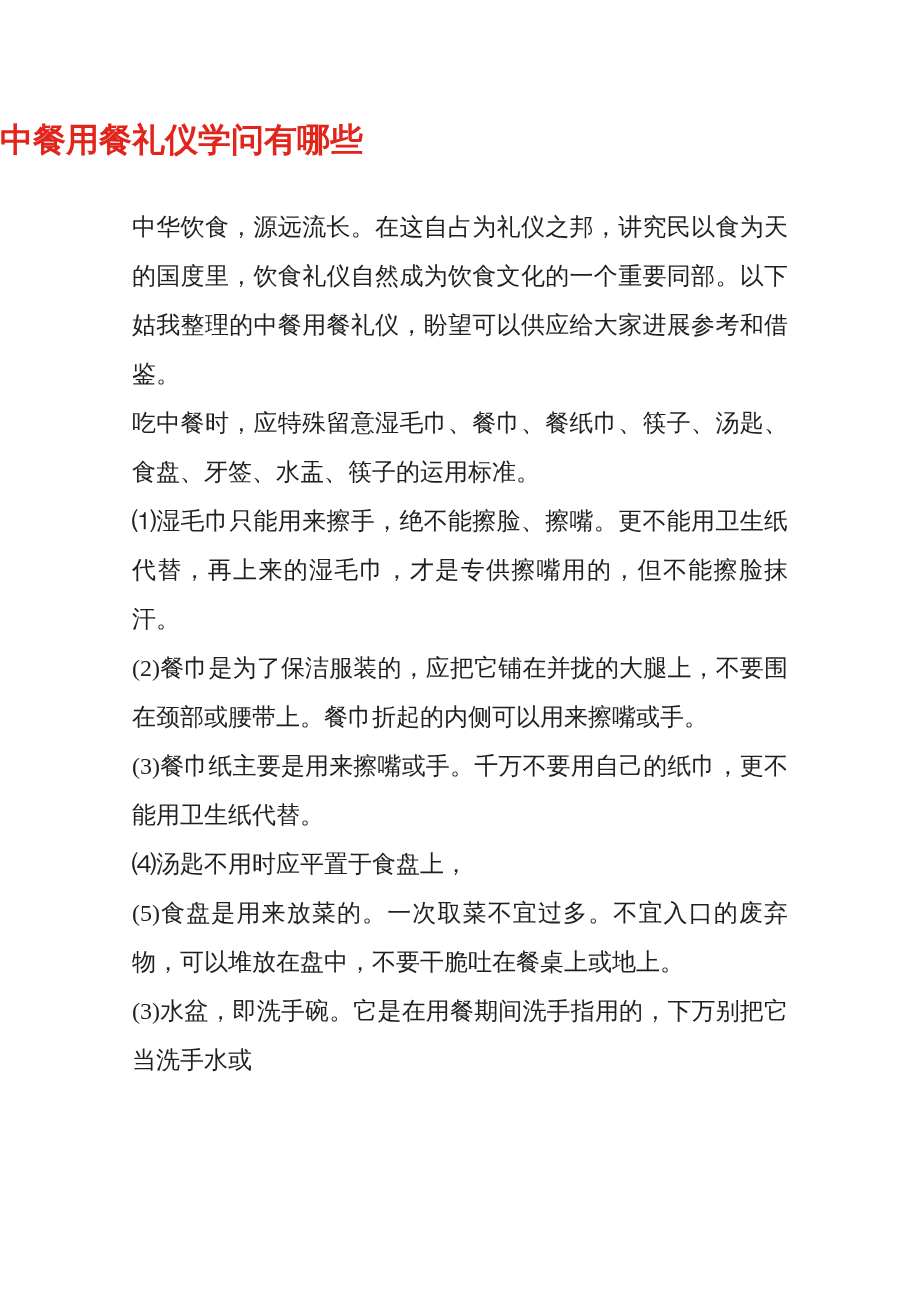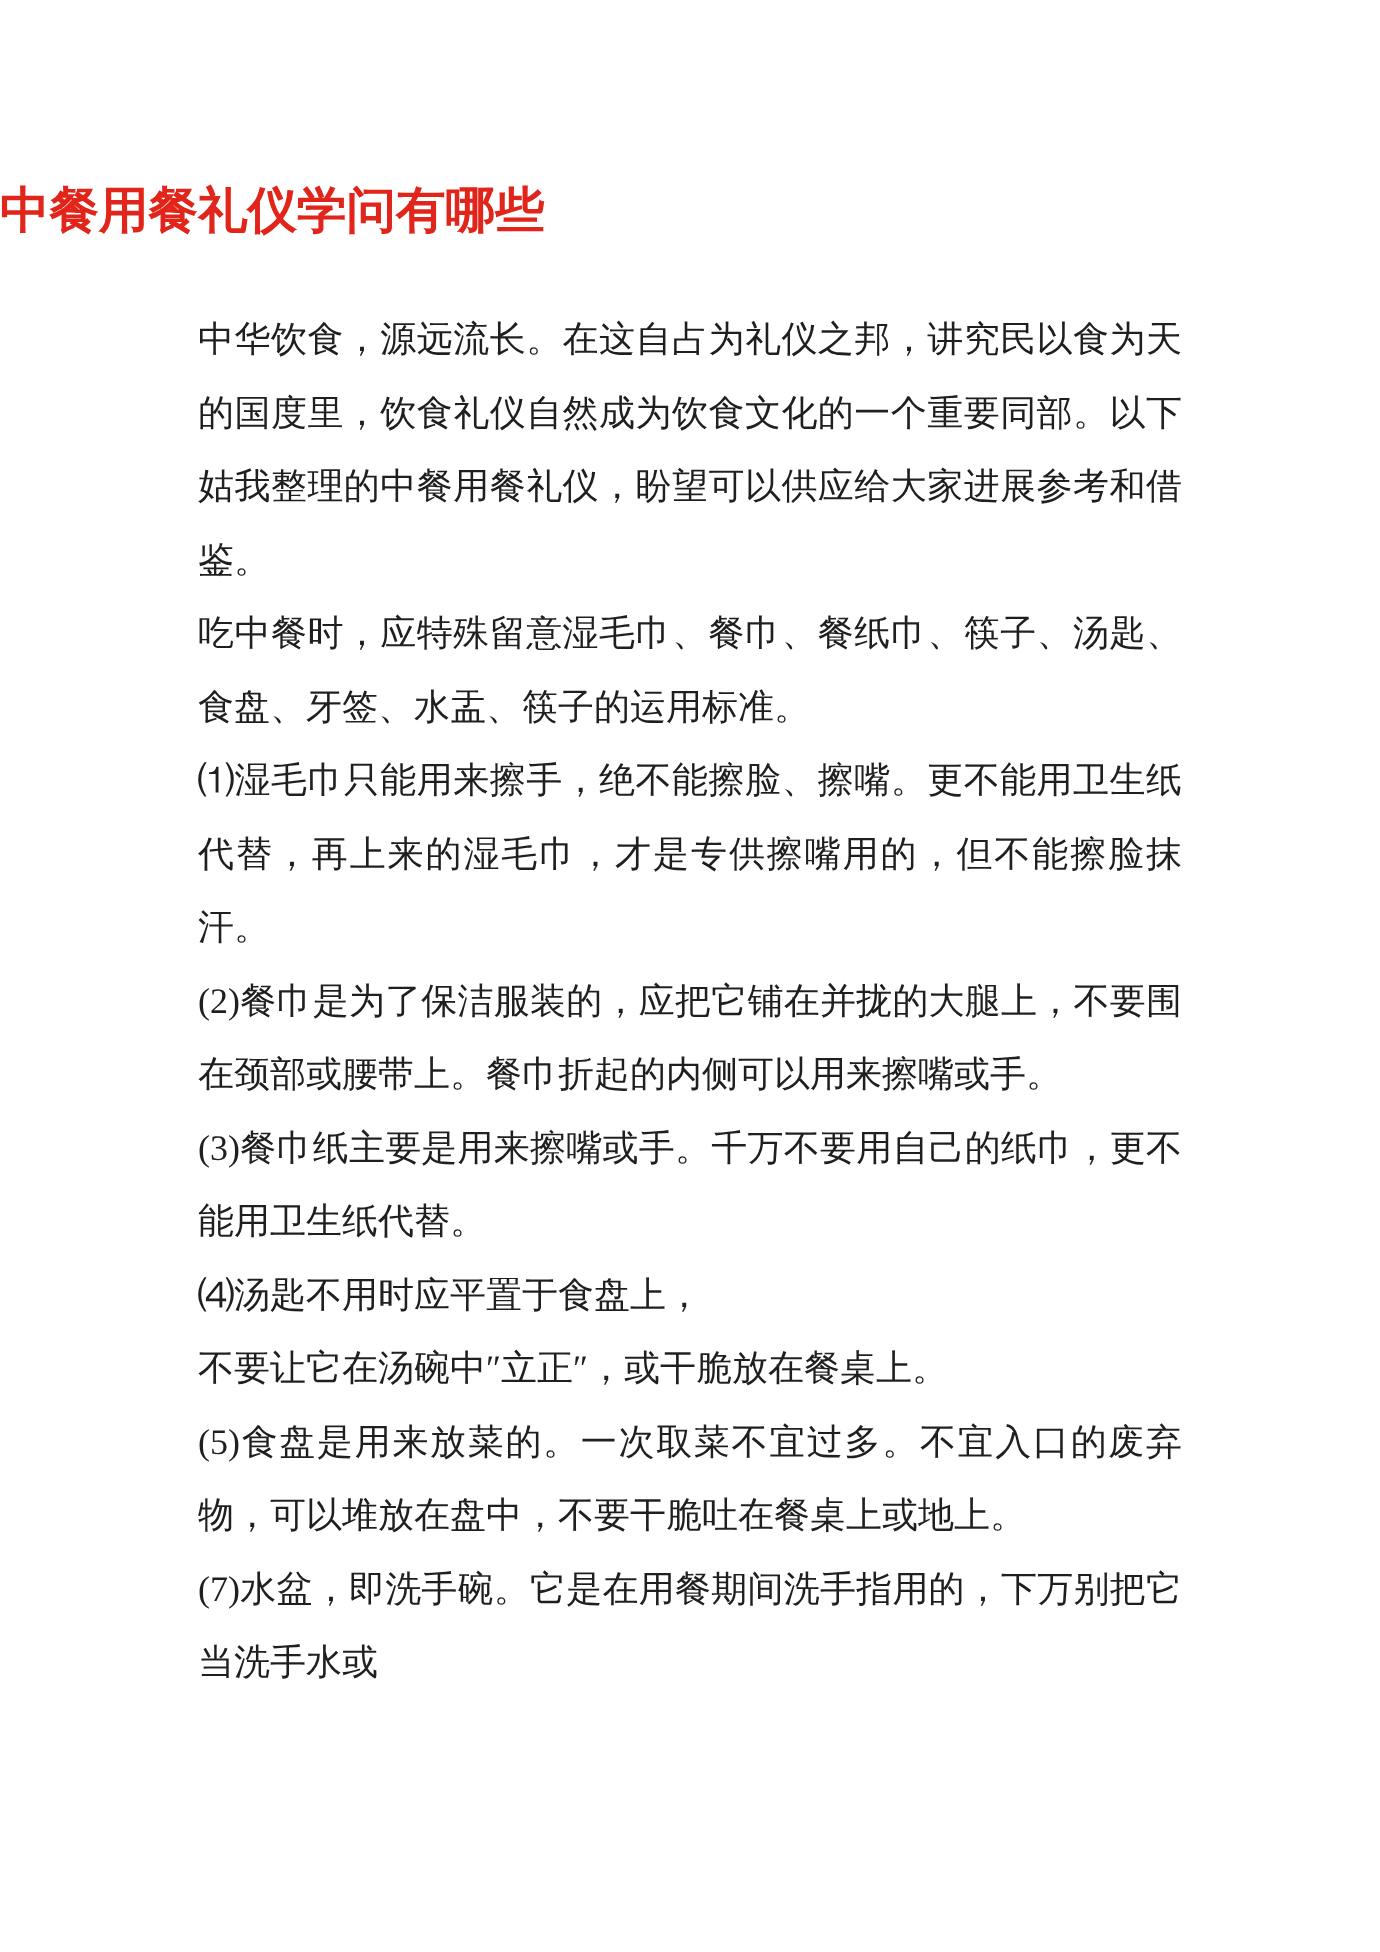--- a/index.html
+++ b/index.html
@@ -55,20 +55,19 @@
     <p>吃中餐时，应特殊留意湿毛巾、餐巾、餐纸巾、筷子、汤匙、食盘、牙签、水盂、筷子的运用标准。</p>
 
     <p>⑴湿毛巾只能用来擦手，绝不能擦脸、擦嘴。更不能用卫生纸代替，再上来的湿毛巾，才是专供擦嘴用的，但不能擦脸抹汗。</p>
 
     <p>(2)餐巾是为了保洁服装的，应把它铺在并拢的大腿上，不要围在颈部或腰带上。餐巾折起的内侧可以用来擦嘴或手。</p>
 
     <p>(3)餐巾纸主要是用来擦嘴或手。千万不要用自己的纸巾，更不能用卫生纸代替。</p>
 
     <p>⑷汤匙不用时应平置于食盘上，</p>
 
-    <p>不要让它在汤碗中″立正″，或干脆放在餐桌上。</p>
 
     <p>(5)食盘是用来放菜的。一次取菜不宜过多。不宜入口的废弃物，可以堆放在盘中，不要干脆吐在餐桌上或地上。</p>
 
 
-    <p>(7)水盆，即洗手碗。它是在用餐期间洗手指用的，下万别把它当洗手水或</p>
+    <p>(3)水盆，即洗手碗。它是在用餐期间洗手指用的，下万别把它当洗手水或</p>
   </div>
 </div>
 
 </body></html>

